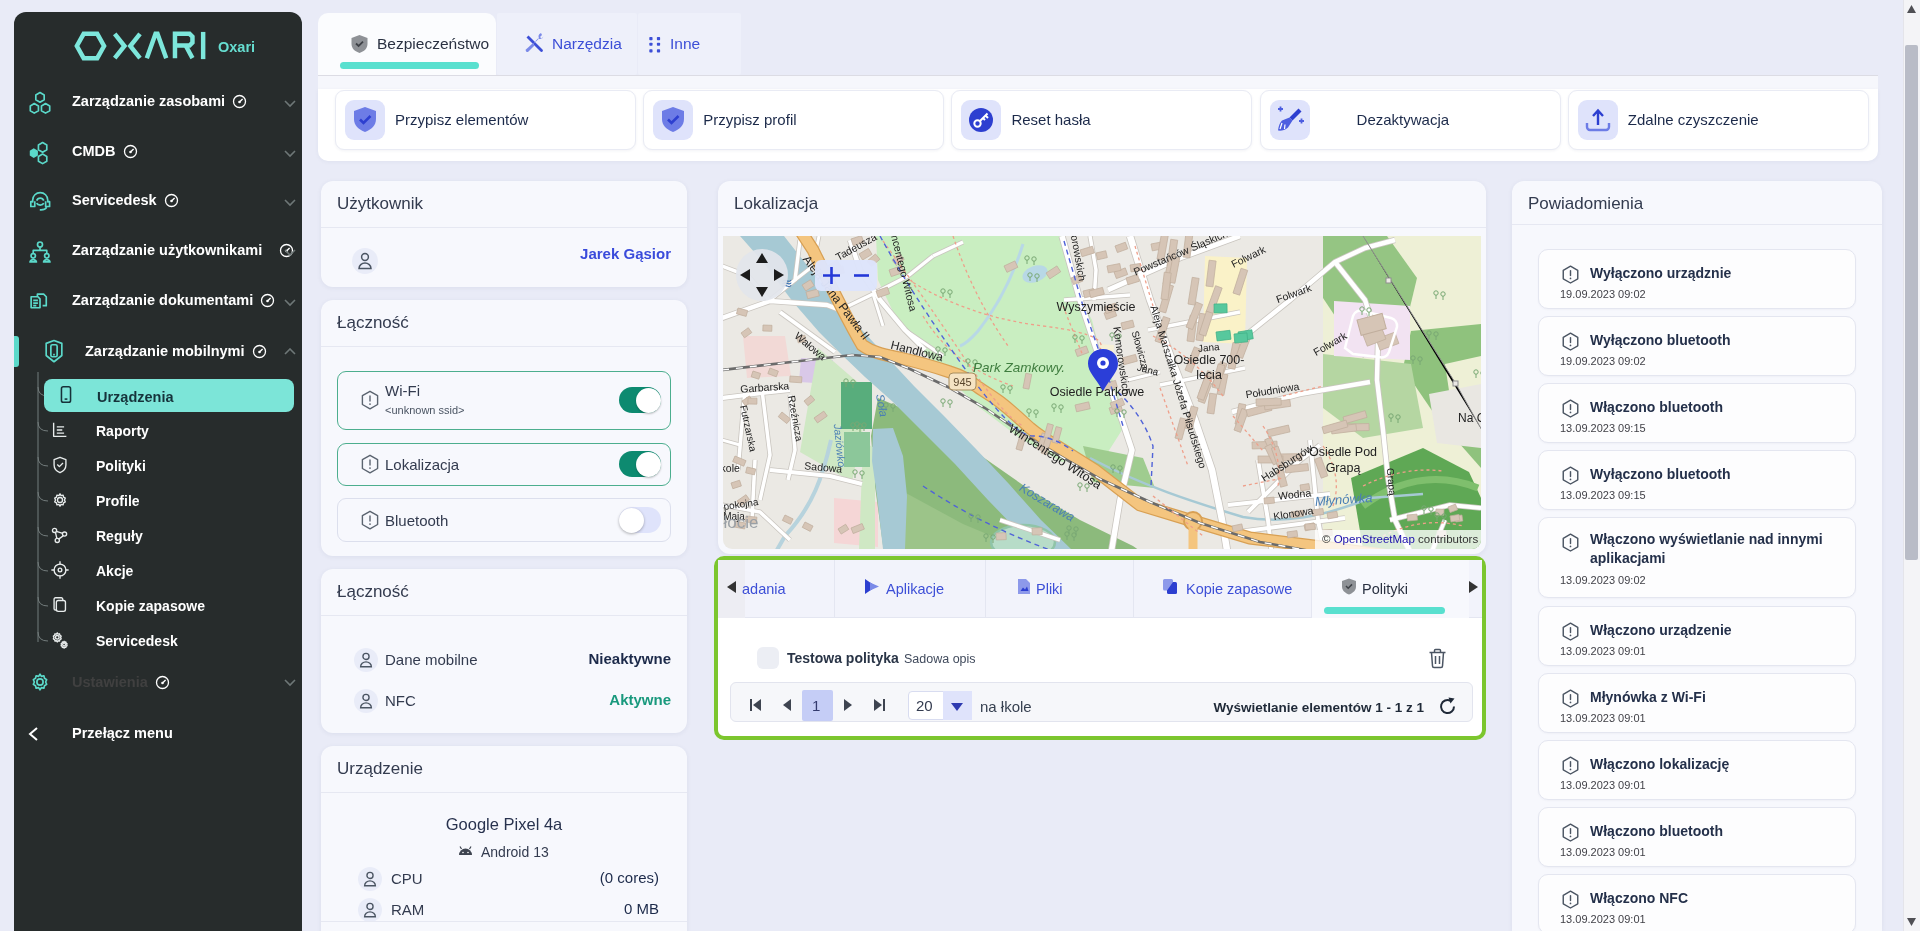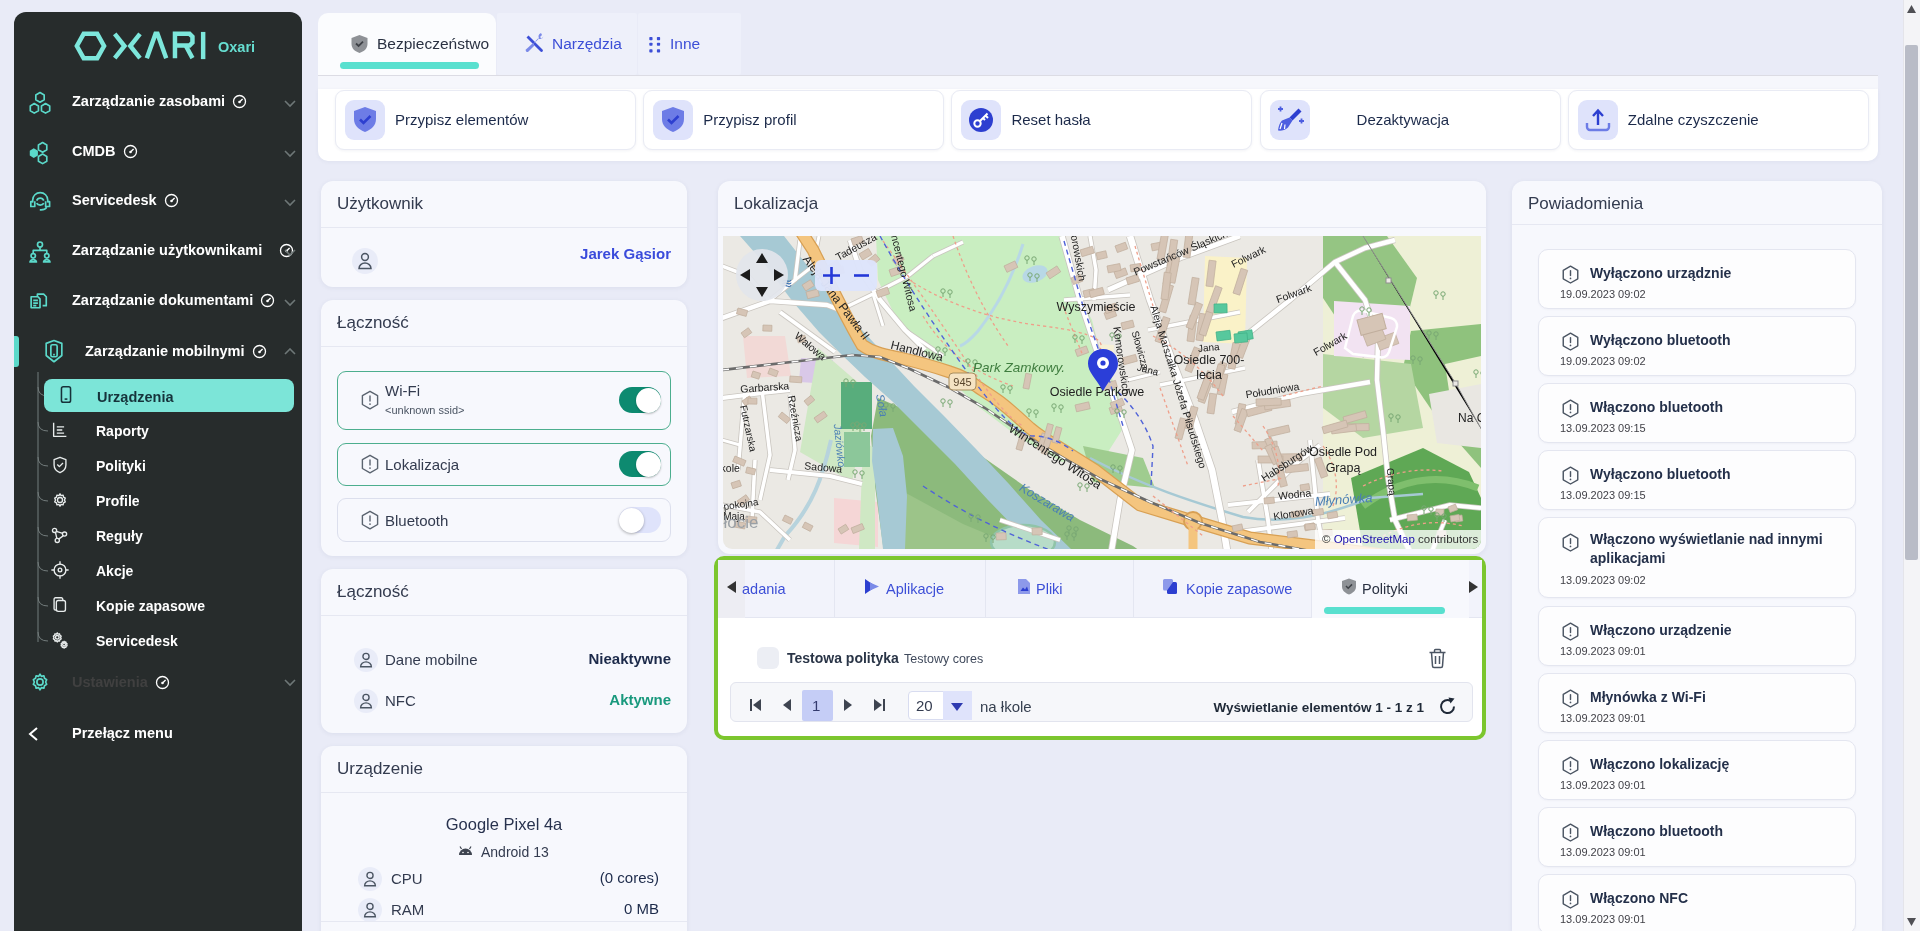--- a/index.html
+++ b/index.html
@@ -921,21 +921,21 @@
   </svg>
 <div class="abs" style="left:1186px;top:581px;font-size:14.5px;color:#3d4fd7;font-weight:400;white-space:nowrap;">Kopie zapasowe</div>
 <svg class="abs" style="left:1341px;top:578px;" width="16" height="17" viewBox="0 0 16 17">
     <path d="M8 0.5 L15 3 V8.5 C15 12.5 12 15 8 16.5 C4 15 1 12.5 1 8.5 V3 Z" fill="#8e9196"></path>
     <path d="M5 8 L7.2 10.2 L11 6.4" stroke="#3e4147" stroke-width="1.5" fill="none"></path>
   </svg>
 <div class="abs" style="left:1362px;top:581px;font-size:14.5px;color:#2a3142;font-weight:400;white-space:nowrap;">Polityki</div>
 <div class="abs" style="left:1324px;top:607px;width:121px;height:7px;background:#59e0cf;border-radius:4px;"></div>
 <div class="abs" style="left:757px;top:647px;width:22px;height:22px;background:#eceef4;border-radius:6px;"></div>
 <div class="abs" style="left:787px;top:650px;font-size:14px;color:#2a3547;font-weight:600;white-space:nowrap;">Testowa polityka</div>
-<div class="abs" style="left:904px;top:652px;font-size:12.5px;color:#404a5c;font-weight:400;white-space:nowrap;">Testowy cores</div>
+<div class="abs" style="left:904px;top:652px;font-size:12.5px;color:#404a5c;font-weight:400;white-space:nowrap;">Sadowa opis</div>
 <svg class="abs" style="left:1428px;top:648px;" width="19" height="21" viewBox="0 0 19 21">
     <g fill="none" stroke="#4b5563" stroke-width="1.5">
 <path d="M1.5 4.5 H17.5 M6.5 4.5 V2.5 A1 1 0 0 1 7.5 1.5 H11.5 A1 1 0 0 1 12.5 2.5 V4.5"></path>
 <path d="M3.5 4.5 L4.5 18 A1.5 1.5 0 0 0 6 19.5 H13 A1.5 1.5 0 0 0 14.5 18 L15.5 4.5"></path>
 <path d="M7.5 8 V16 M11.5 8 V16"></path>
     </g>
   </svg>
 <div class="abs" style="left:730px;top:682px;width:743px;height:40px;background:#f6f7fa;border:1px solid #e2e4ee;border-radius:6px;"></div>
 <svg class="abs" style="left:750px;top:699px;" width="11" height="12" viewBox="0 0 11 12">
     <path d="M1 0 V12" stroke="#3e4450" stroke-width="2"></path>

